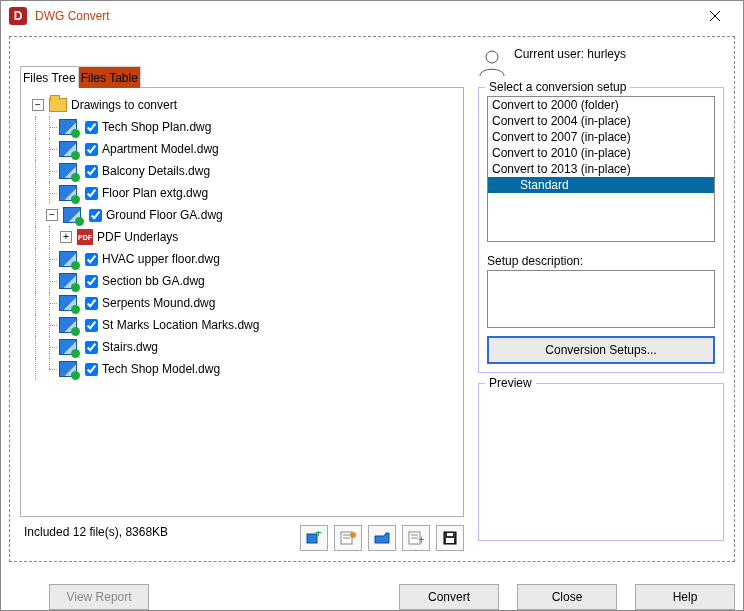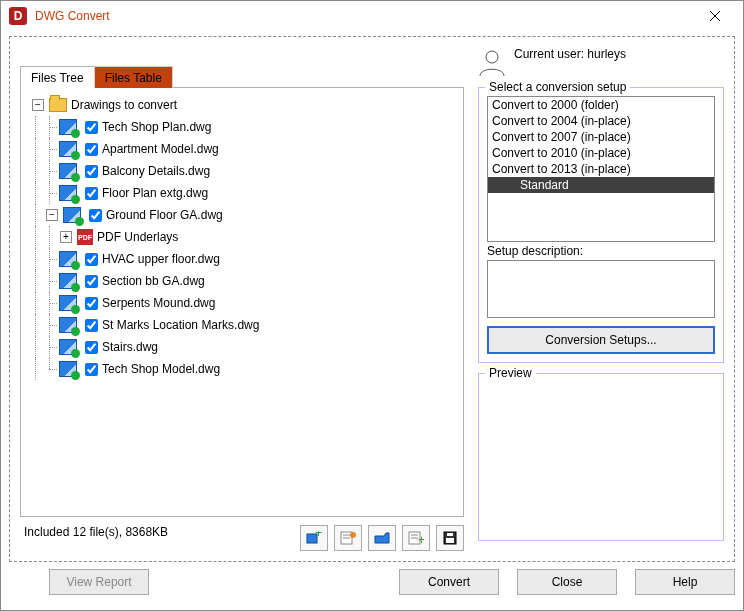--- a/index.html
+++ b/index.html
@@ -11,36 +11,36 @@
   .close-x { width: 40px; height: 30px; display: flex; align-items: center; justify-content: center; cursor: pointer; }
   .close-x svg { stroke: #000; stroke-width: 1; }
   .body { position: absolute; top: 30px; left: 0; right: 0; bottom: 0; }
   .outer-frame { position: absolute; left: 8px; top: 5px; right: 8px; bottom: 48px; border: 1px dashed #888; padding: 10px; }
   .cols { display: flex; gap: 14px; height: 100%; }
   .left { flex: 1; display: flex; flex-direction: column; }
   .right { width: 246px; display: flex; flex-direction: column; }
   .user-row { display: flex; gap: 8px; height: 36px; margin-bottom: 4px; }
   .user-row svg { stroke: #555; fill: none; }
   .tabs { display: flex; position: relative; top: 1px; z-index: 2; padding-top: 18px; }
-  .tab { padding: 4px 10px 3px; border: 1px solid #b0b0b0; background: #fff; border-bottom: none; margin-right: -1px; cursor: pointer; }
+  .tab { padding: 4px 2px 3px; border: 1px solid #b0b0b0; background: #fff; border-bottom: none; margin-right: -1px; cursor: pointer; }
   .tab.inactive { background: #c2410c; border-color: #d0d0d0; }
   .tree-pane { flex: 1; border: 1px solid #b0b0b0; background: #fff; padding: 6px 4px; overflow: auto; }
   .status-row { display: flex; justify-content: space-between; margin-top: 8px; }
   .status-text { padding-left: 4px; }
   .icon-btns { display: flex; gap: 6px; }
   .ibtn { width: 28px; height: 26px; border: 1px solid #aaa; background: #f8f8f8; display: flex; align-items: center; justify-content: center; cursor: pointer; }
   .fieldset { border: 1px solid #c4b5fd; margin-bottom: 10px; padding: 8px; position: relative; }
   .legend { position: absolute; top: -8px; left: 6px; background: #fff; padding: 0 4px; color: #000; }
   .listbox { border: 1px solid #888; height: 146px; overflow: auto; background: #fff; }
   .listitem { padding: 1px 4px; cursor: pointer; white-space: nowrap; }
-  .listitem.sel { background: #404040; color: #fff; padding-left: 32px; }
+  .listitem.sel { background: #0369a1; color: #fff; padding-left: 32px; }
   .desc-box { border: 1px solid #888; height: 58px; background: #fff; margin-top: 2px; }
   .wide-btn { width: 100%; height: 28px; border: 2px solid #2a6bd4; background: #eaeaea; cursor: pointer; margin-top: 8px; }
   .preview { flex: 1; }
-  .footer { position: absolute; left: 8px; right: 8px; bottom: 15px; display: flex; justify-content: space-between; padding-left: 40px; }
+  .footer { position: absolute; left: 8px; right: 8px; bottom: 0; display: flex; justify-content: space-between; padding-left: 40px; }
   .btn { height: 26px; min-width: 100px; border: 1px solid #aaa; background: #eaeaea; cursor: pointer; padding: 0 12px; }
   .btn.disabled { color: #888; }
   .footer-right { display: flex; gap: 18px; }
   
   .node { display: flex; align-items: center; height: 22px; white-space: nowrap; }
   .twisty { width: 12px; height: 12px; border: 1px solid #888; display: inline-flex; align-items: center; justify-content: center; font-size: 10px; line-height: 10px; margin: 0 3px; cursor: pointer; background:#fff; }
   .dwg-icon { width: 18px; height: 16px; margin: 0 4px 0 2px; position: relative; display: inline-block; }
   .dwg-icon::before { content:""; position:absolute; inset:0; background: linear-gradient(135deg,#2a7de1 60%,#b7d5f5 60%); border:1px solid #1456a0; }
   .dwg-icon.check::after { content:""; position:absolute; right:-3px; bottom:-3px; width:9px; height:9px; background:#1aab3a; border-radius:50%; }
   .folder-icon { width: 18px; height: 14px; margin: 0 4px 0 2px; background:#f4c64b; border:1px solid #c49018; display:inline-block; position:relative; }
@@ -223,21 +223,21 @@
           <div class="fieldset">
             <span class="legend">Select a conversion setup</span>
             <div class="listbox">
               <div class="listitem">Convert to 2000 (folder)</div>
               <div class="listitem">Convert to 2004 (in-place)</div>
               <div class="listitem">Convert to 2007 (in-place)</div>
               <div class="listitem">Convert to 2010 (in-place)</div>
               <div class="listitem">Convert to 2013 (in-place)</div>
               <div class="listitem sel">Standard</div>
             </div>
-            <div style="margin-top:2px">Setup description:</div>
+            <div style="margin-top:12px">Setup description:</div>
             <div class="desc-box"></div>
             <button class="wide-btn">Conversion Setups...</button>
           </div>
           <div class="fieldset preview">
             <span class="legend">Preview</span>
           </div>
         </div>
       </div>
     </div>
 

